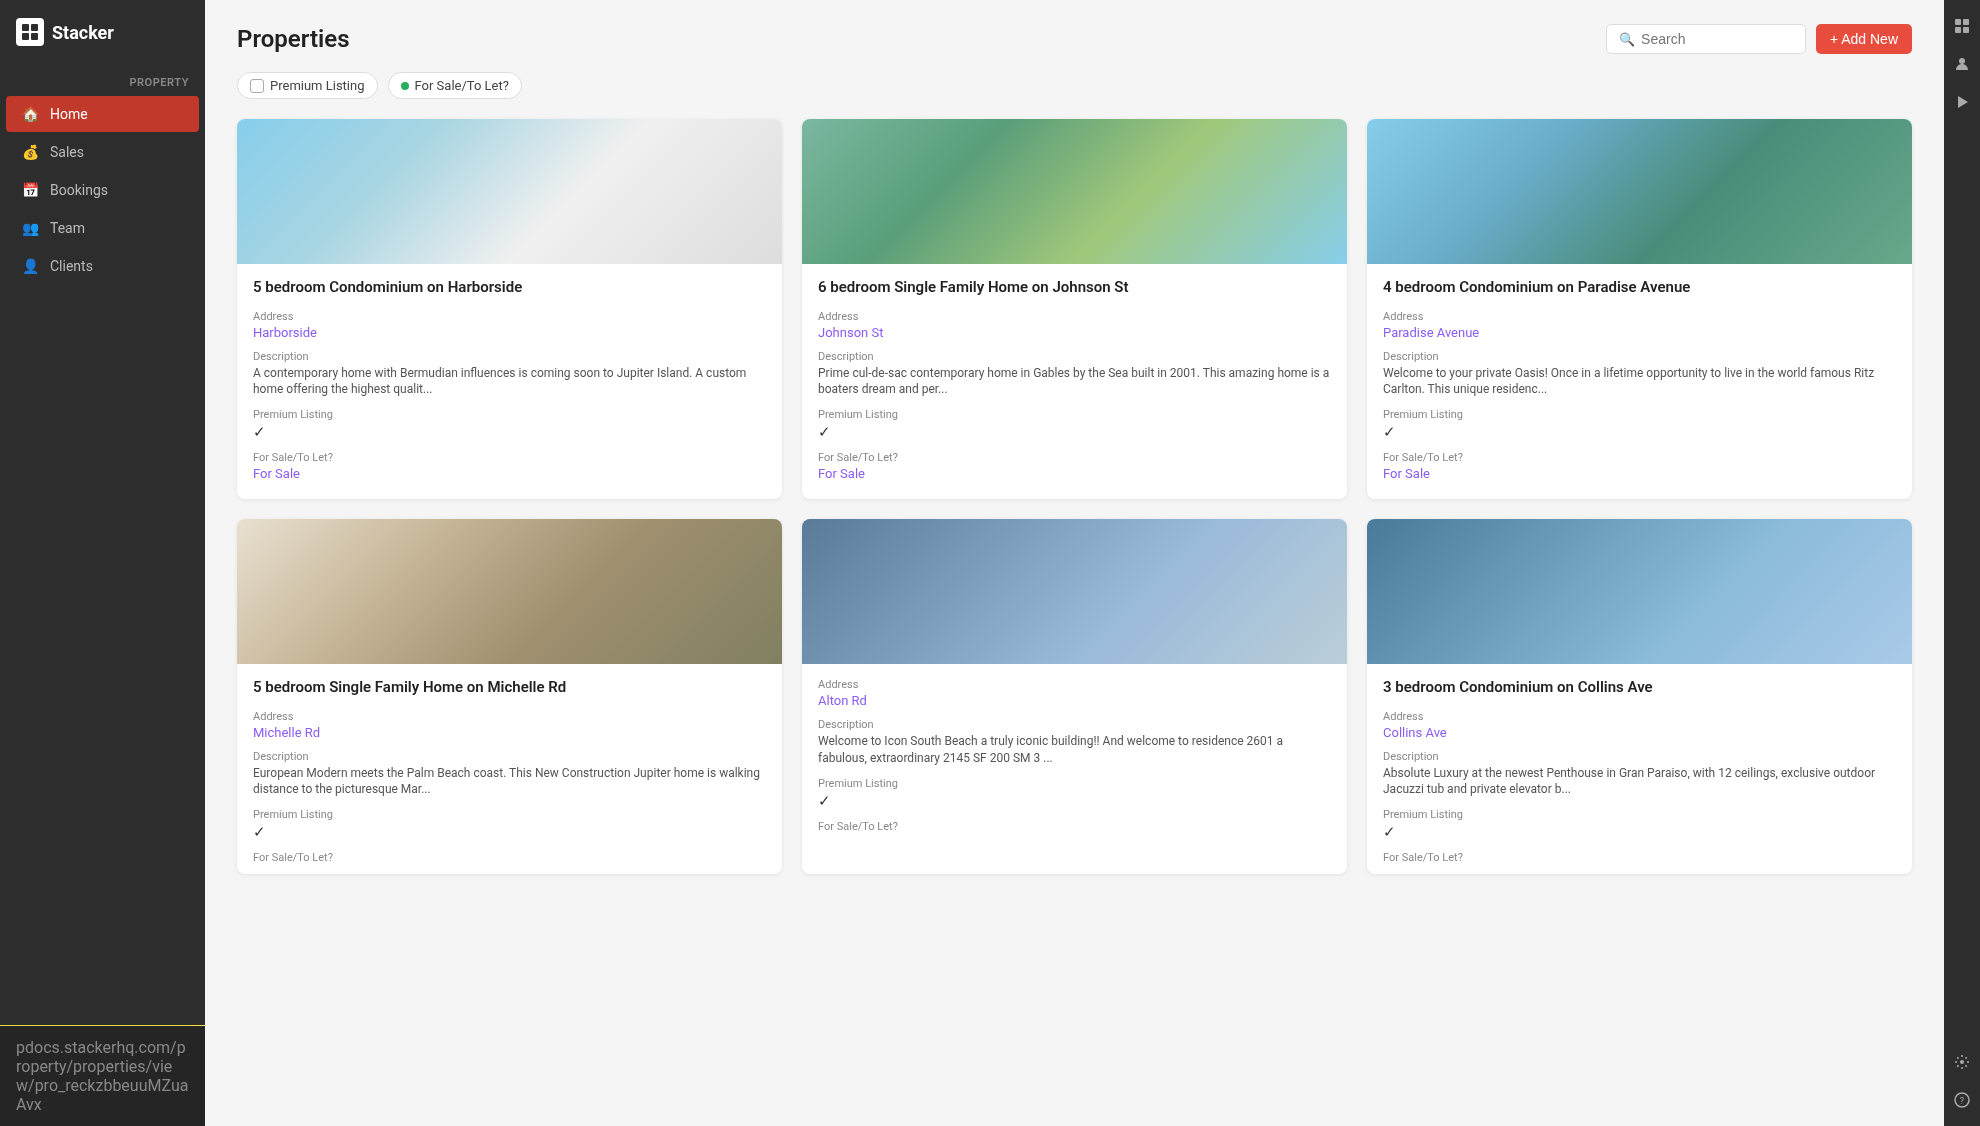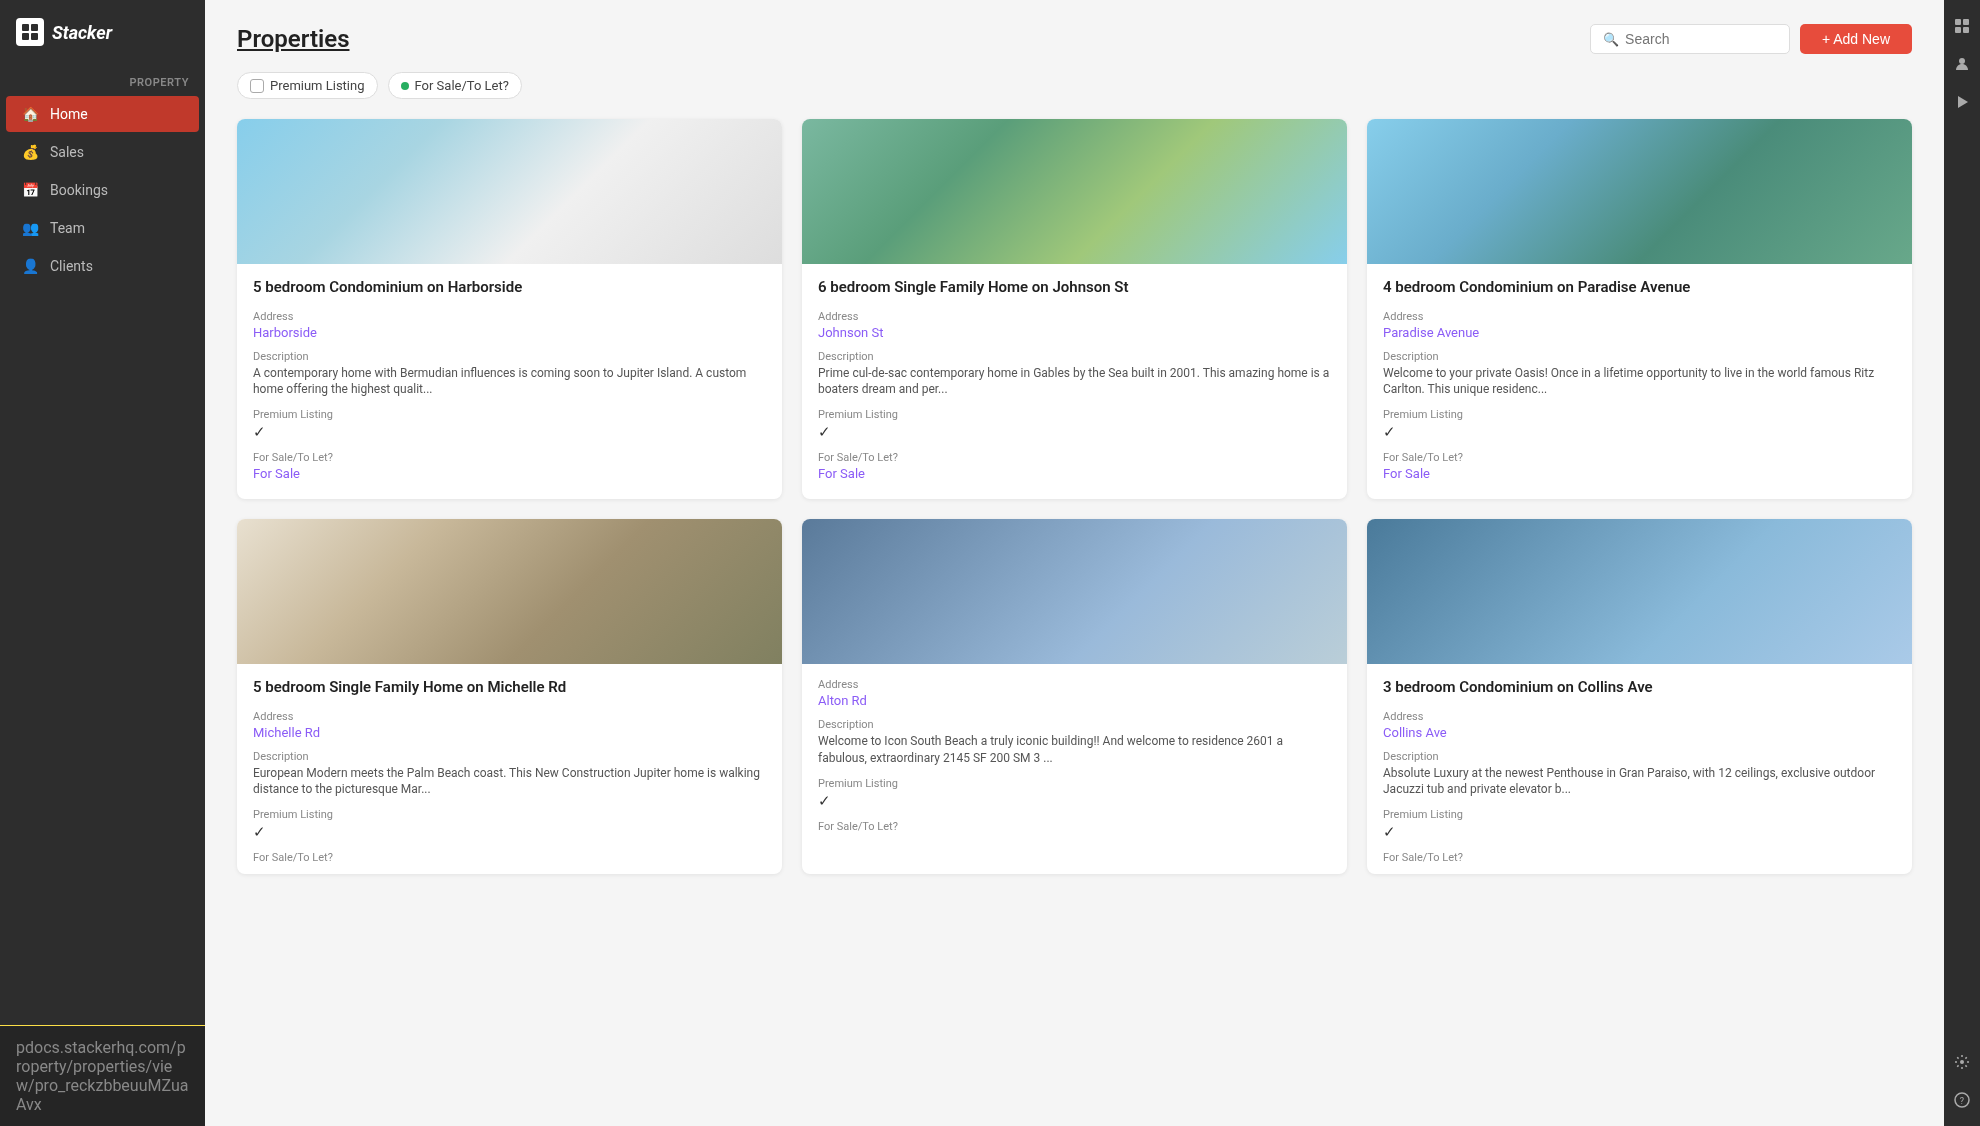--- a/index.html
+++ b/index.html
@@ -18,21 +18,20 @@
       left: 0; top: 0;
     }
     .sidebar-logo {
       display: flex;
       align-items: center;
       gap: 8px;
       padding: 18px 16px 16px;
       color: #fff;
       font-size: 18px;
       font-weight: 700;
-      font-style: italic;
     }
     .sidebar-logo-icon {
       width: 28px; height: 28px;
       background: #fff;
       border-radius: 4px;
       display: flex; align-items: center; justify-content: center;
     }
     .sidebar-logo-icon svg { width: 20px; height: 20px; }
     .sidebar-section-label {
       font-size: 11px;
@@ -113,21 +112,20 @@
     .page-header {
       display: flex;
       align-items: center;
       justify-content: space-between;
       margin-bottom: 18px;
     }
     .page-title {
       font-size: 24px;
       font-weight: 600;
       color: #222;
-      text-decoration: underline;
     }
     .header-actions {
       display: flex;
       align-items: center;
       gap: 10px;
     }
     .search-box {
       display: flex;
       align-items: center;
       background: #fff;
@@ -144,21 +142,21 @@
       color: #555;
       width: 100%;
       background: transparent;
     }
     .search-icon-small { color: #999; font-size: 13px; }
     .add-new-btn {
       background: #e74c3c;
       color: #fff;
       border: none;
       border-radius: 5px;
-      padding: 7px 22px;
+      padding: 7px 14px;
       font-size: 14px;
       font-weight: 500;
       cursor: pointer;
       display: flex;
       align-items: center;
       gap: 5px;
     }
 
     
     .filter-bar {

